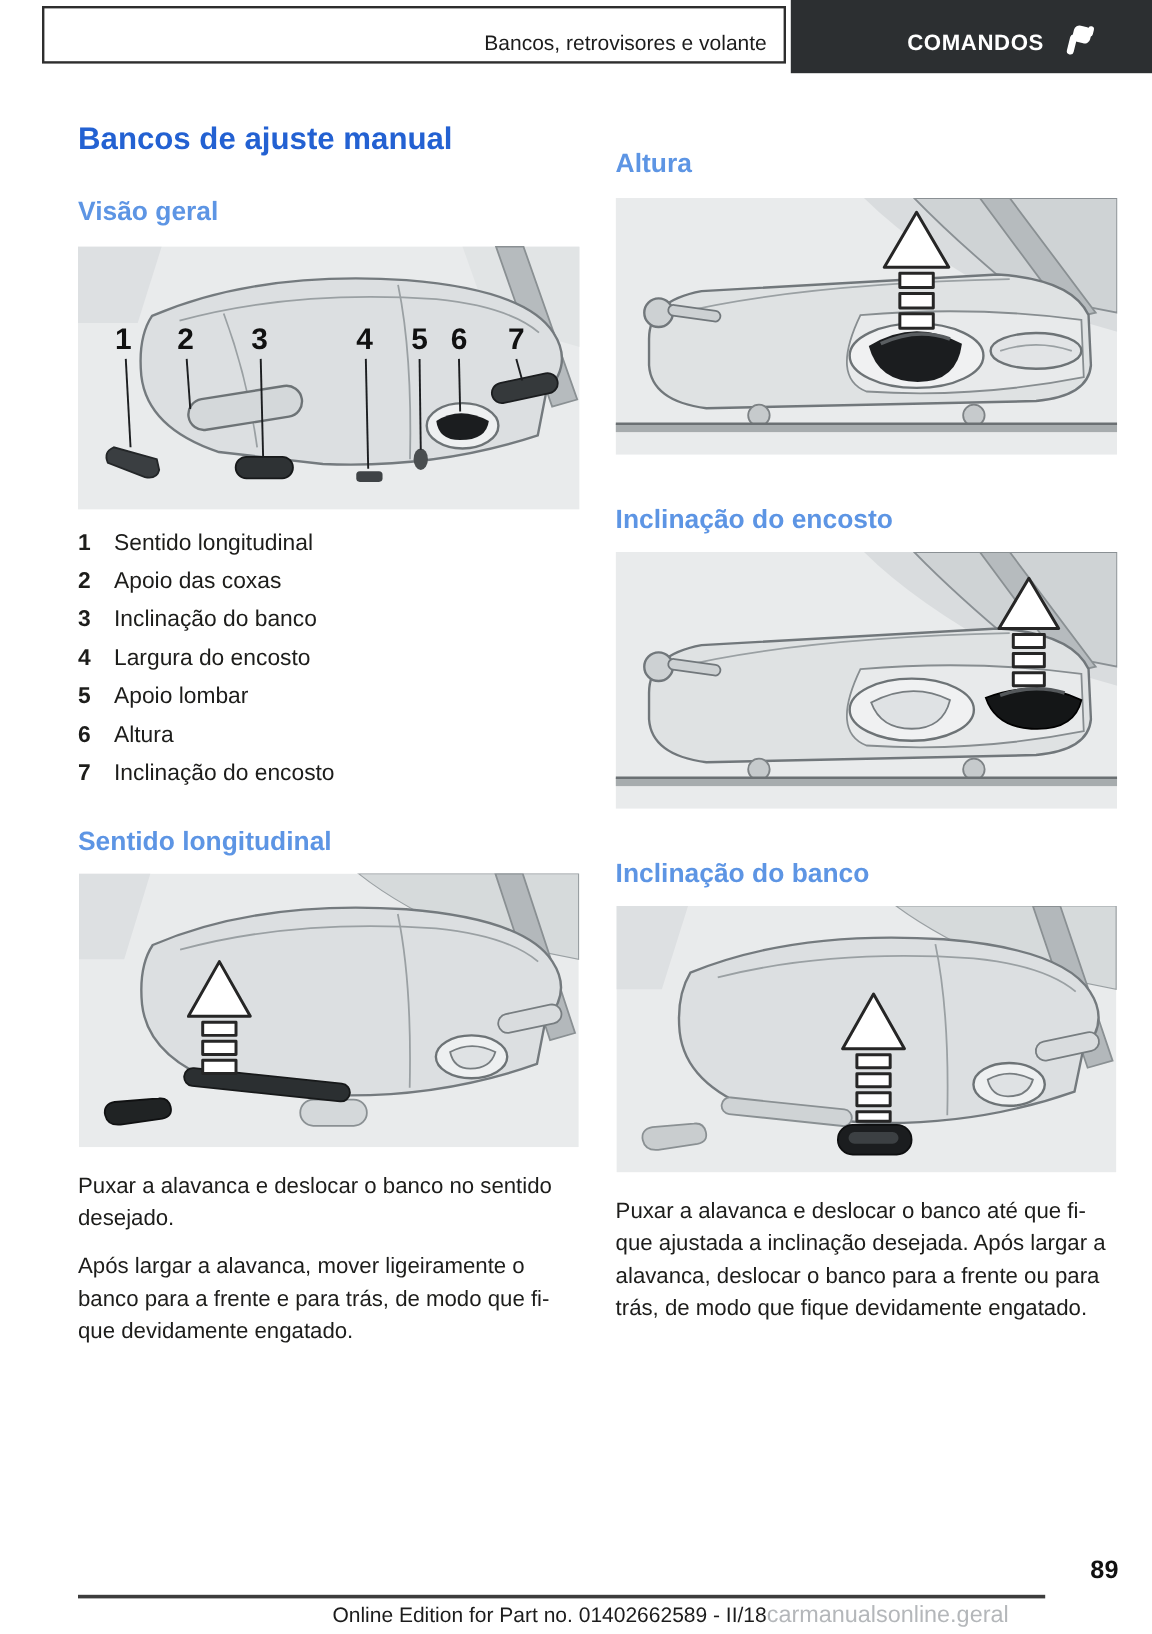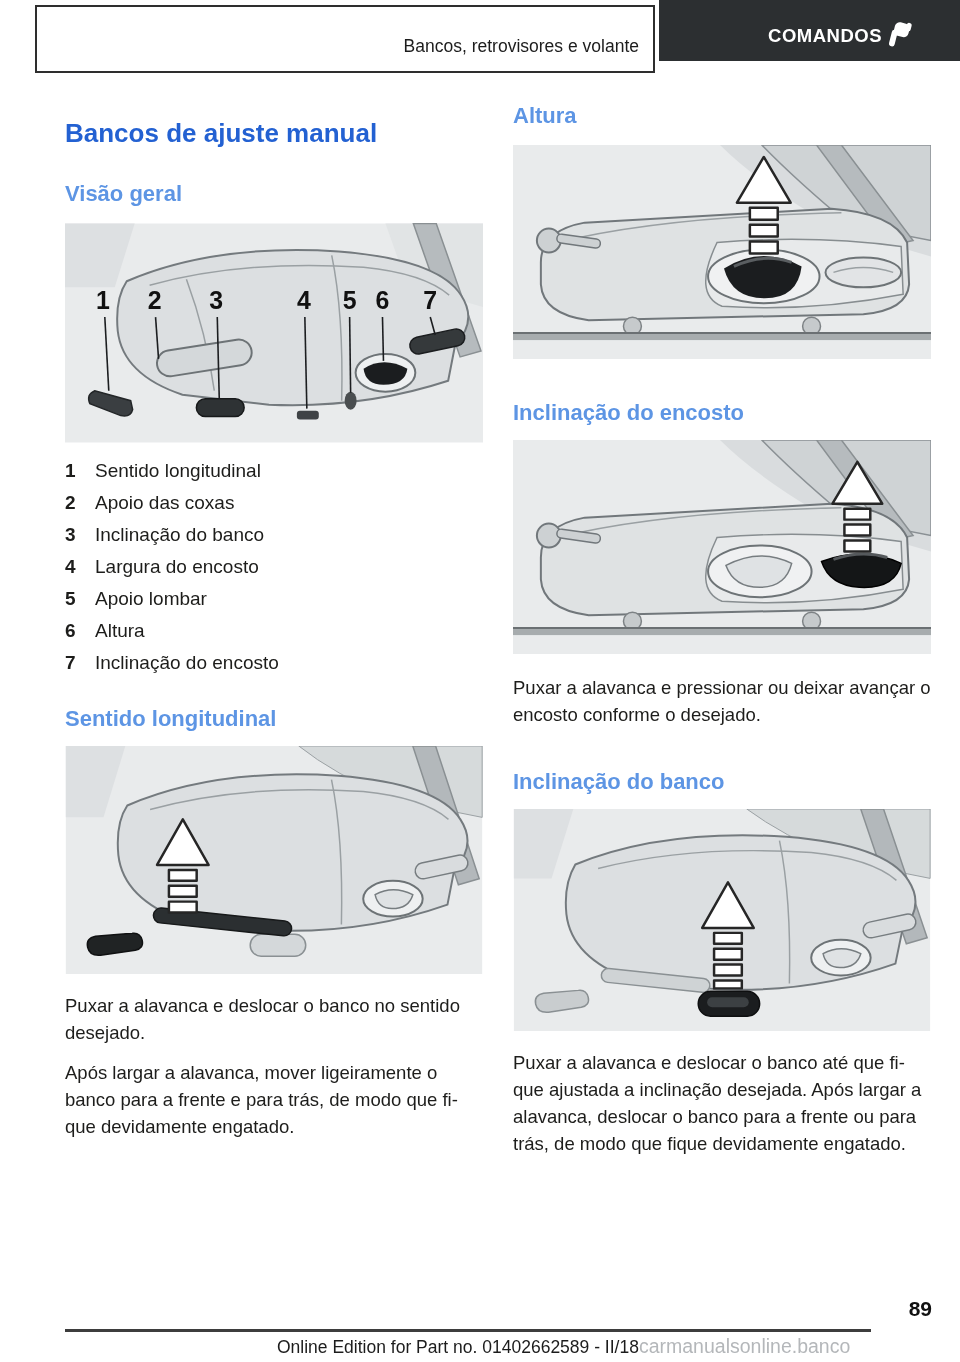--- a/index.html
+++ b/index.html
@@ -4,31 +4,31 @@
 <style>
   * { margin:0; padding:0; box-sizing:border-box; }
   html,body { background:#ffffff; }
   body {
     width:960px; height:1362px; position:relative; overflow:hidden;
     font-family:"Liberation Sans", sans-serif; color:#1d1d1b;
   }
   
   .hdr { position:absolute; top:0; left:0; width:960px; height:62px; }
   .hdr .chapter-box{
-    position:absolute; top:5px; left:35px; width:620px; height:68px;
+    position:absolute; top:5px; left:35px; width:620px; height:48px;
     background:#fff; border:2px solid #2e2e2e;
     display:flex; align-items:center; justify-content:flex-end;
     padding-right:14px; padding-top:14px;
   }
   .hdr .chapter-box span{ font-size:17.5px; color:#1c1c1c; }
   .hdr .tab-box{
     position:absolute; top:0; left:659px; width:301px; height:61px;
     background:#2c2f31; color:#fff;
     display:flex; align-items:center; justify-content:flex-end;
-    gap:2px; padding-right:46px; padding-top:10px;
+    gap:14px; padding-right:46px; padding-top:10px;
   }
   .hdr .tab-box .tab-label{ font-size:18.5px; font-weight:bold; letter-spacing:.5px; }
   
   .main{ position:absolute; top:100px; left:65px; width:863px;
          display:flex; gap:33px;align-items:center; }
   .col{ width:415px; }
   h1.title{ font-size:26px; line-height:30px; font-weight:bold; color:#2361d2; }
   h2.sub{ font-size:22px; line-height:26px; font-weight:bold; color:#5d95e4; }
   .mt-visao{ margin-top:33px; }
   .mt-sentido{ margin-top:27px; }
@@ -240,22 +240,20 @@
         <path d="M322,120 q28,-10 54,-2" fill="none" stroke="#55595c" stroke-width="3"></path>
         <g fill="#ffffff" stroke="#262626" stroke-width="2.5" stroke-linejoin="round">
           <polygon points="346,22 321,64 371,64"></polygon>
           <rect x="333" y="69" width="26" height="11"></rect>
           <rect x="333" y="85" width="26" height="11"></rect>
           <rect x="333" y="101" width="26" height="11"></rect>
         </g>
       </svg>
     </figure>
 
-    <p class="para" style="margin-top:20px;">Puxar a alavanca e pressionar ou deixar avançar o
-encosto conforme o desejado.</p>
 
     <h2 class="sub mt-sec">Inclinação do banco</h2>
 
     <figure style="margin-top:14px;">
       <svg width="418" height="222" viewBox="0 0 420 224">
         <rect width="420" height="224" fill="#e9ebec"></rect>
         <path d="M0,0 h60 l-22,70 H0 Z" fill="#dde0e2"></path>
         <path d="M235,0 H420 V70 L330,52 Q270,26 235,0 Z" fill="#d6dadb" stroke="#9aa0a3" stroke-width="1"></path>
         <polygon points="350,0 373,0 417,130 396,136" fill="#b3b8bb" stroke="#8a9093" stroke-width="1.5"></polygon>
         <path d="M62,56 Q150,20 275,28 Q375,36 398,72 Q415,98 392,122 L385,156 Q300,186 205,182 L118,172 Q58,150 53,106 Q50,76 62,56 Z" fill="#dcdfe1" stroke="#747a7e" stroke-width="2"></path>
@@ -281,14 +279,14 @@
     <p class="para" style="margin-top:18px;">Puxar a alavanca e deslocar o banco até que fi-
 que ajustada a inclinação desejada. Após largar a
 alavanca, deslocar o banco para a frente ou para
 trás, de modo que fique devidamente engatado.</p>
   </section>
 </div>
 
 <div class="page-num">89</div>
 <div class="foot-rule"></div>
 <div class="foot-line">
-  <span class="edition">Online Edition for Part no. 01402662589 - II/18</span><span class="watermark">carmanualsonline.banco</span>
+  <span class="edition">Online Edition for Part no. 01402662589 - II/18</span><span class="watermark">carmanualsonline.geral</span>
 </div>
 
 </body></html>

